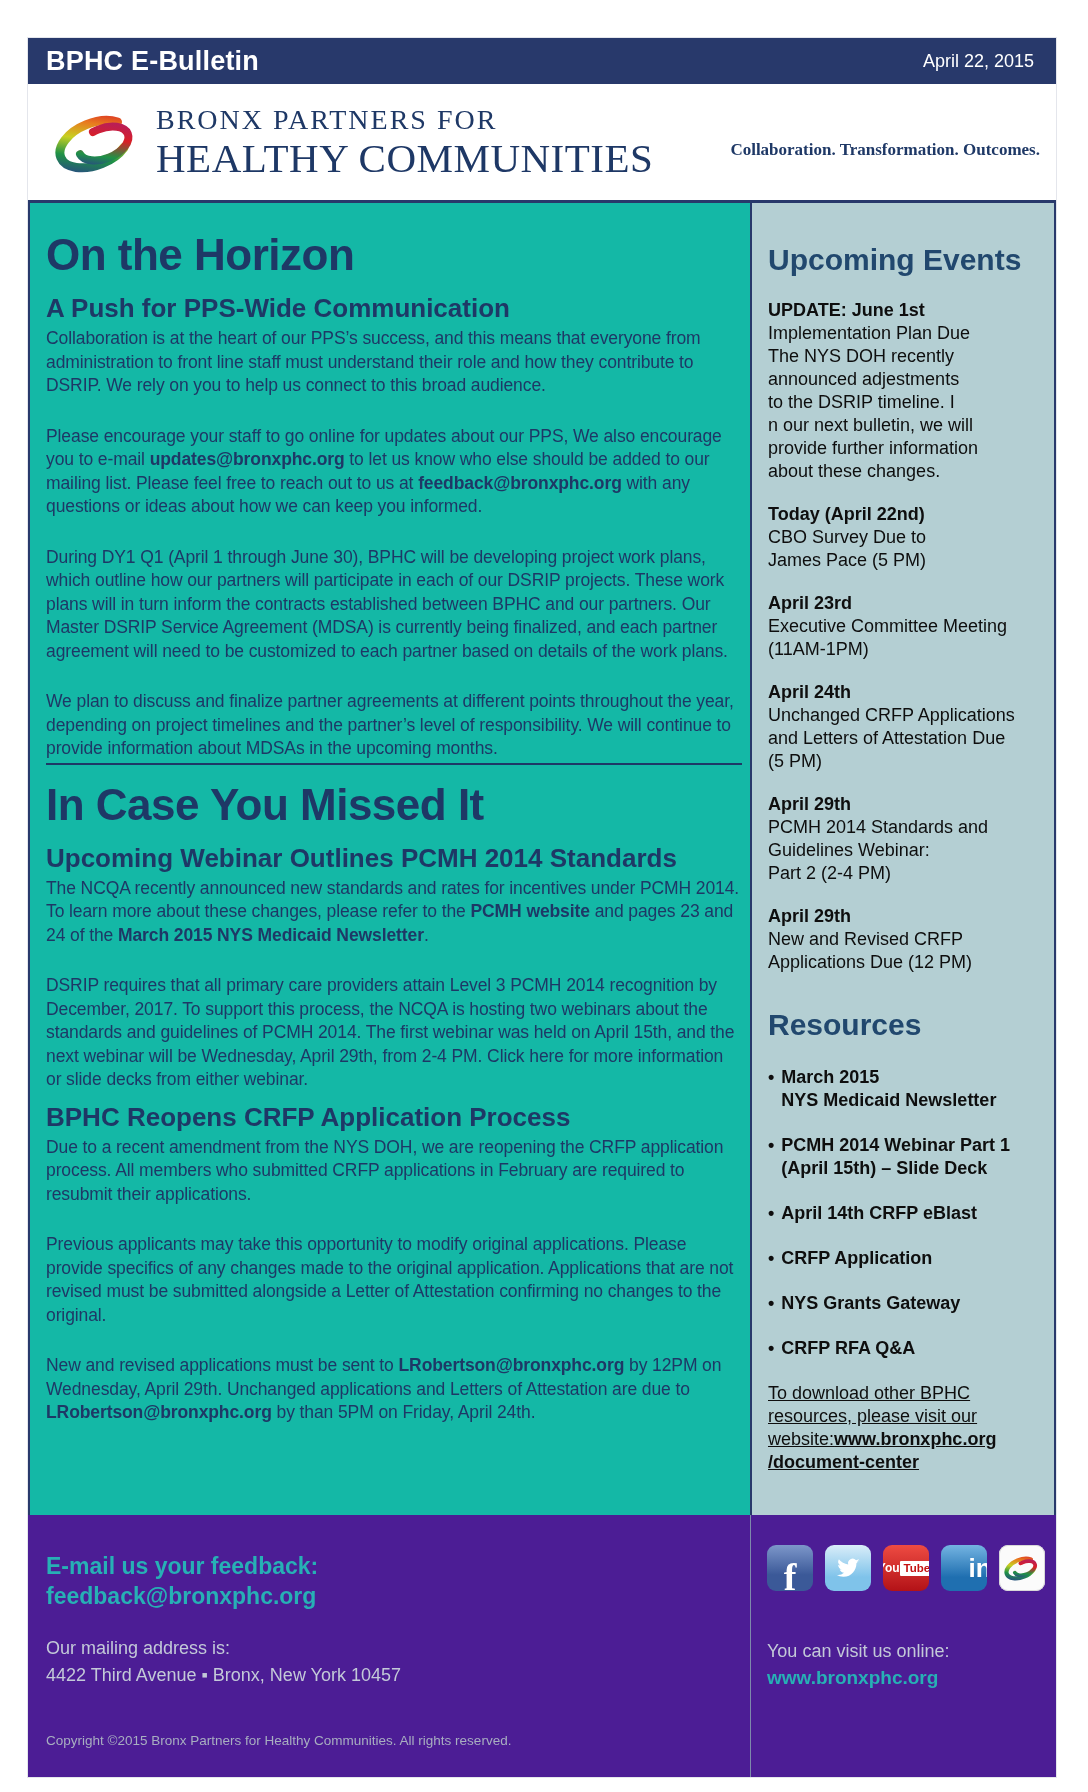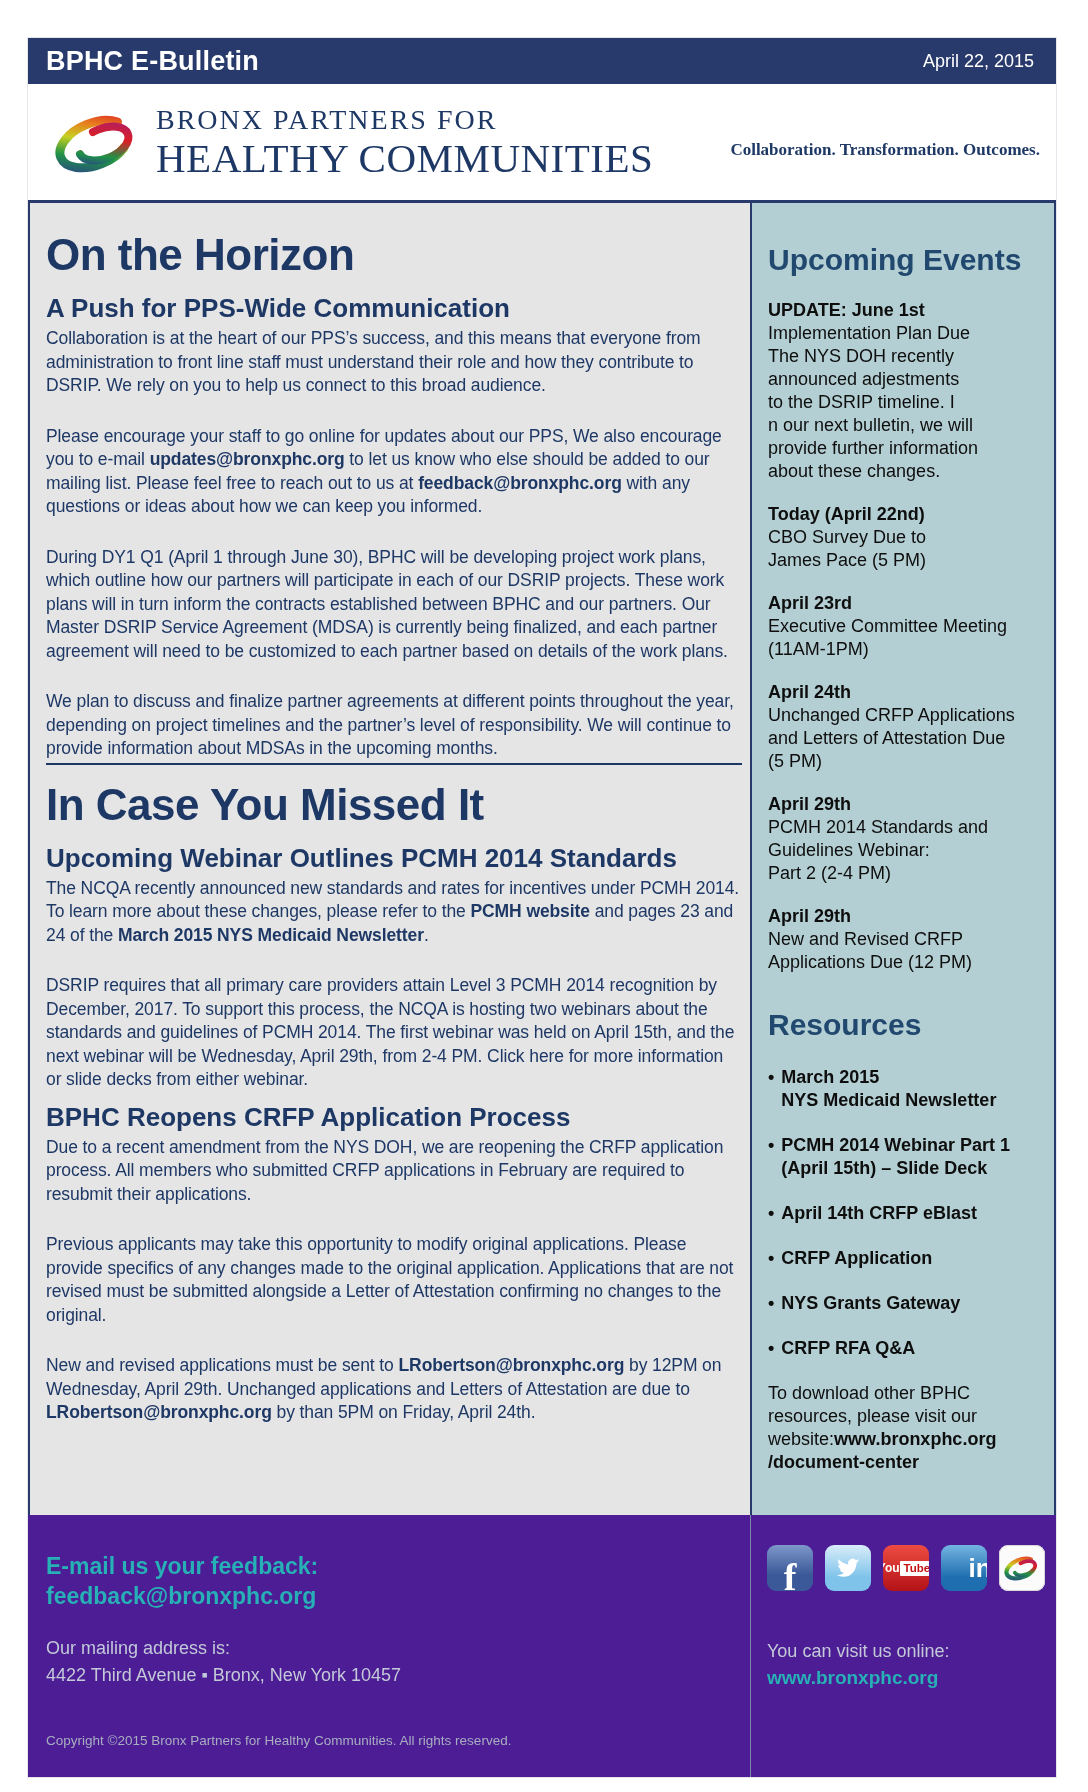--- a/index.html
+++ b/index.html
@@ -16,40 +16,40 @@
   
   .brandband { height:116px; background:#fff; position:relative; }
   .logo { position:absolute; left:26px; top:26px; }
   .brandname { position:absolute; left:128px; top:20px; font-family:"Liberation Serif", serif; color:#1e3866; }
   .brand1 { font-size:28px; letter-spacing:2px; line-height:32px; }
   .brand2 { font-size:41px; letter-spacing:.5px; line-height:44px; }
   .tagline { position:absolute; right:16px; top:56px; font-family:"Liberation Serif", serif; font-weight:bold; font-size:17px; color:#1e3866; }
 
   
   .content { display:flex; border-top:3px solid #28396b; height:1315px; overflow:hidden; }
-  .maincol { width:722px; background:#e5e5e5; border-left:2px solid #28396b; padding:28px 8px 0 16px; }
+  .maincol { width:722px; background:#14b8a6; border-left:2px solid #28396b; padding:28px 8px 0 16px; }
   .sidebar { width:306px; background:#b4cfd3; border-left:2px solid #28396b; border-right:2px solid #28396b; padding:40px 8px 0 16px; color:#0e0e0e; }
 
   h1.sec { font-size:44px; line-height:48px; font-weight:bold; color:#1e3866; margin:0 0 14px 0; letter-spacing:-.5px; }
   h2.art { font-size:26px; line-height:30px; font-weight:bold; color:#1e3866; margin:10px 0 4px 0; white-space:pre-line; }
   p.body { font-size:17.5px; line-height:23.5px; letter-spacing:-0.1px; color:#1e3866; }
   p.body + p.body { margin-top:27px; }
   p.body .b { font-weight:bold; }
   hr.sep { border:none; border-top:2px solid #1e3866; margin:2px 0 0 0; }
   hr.sep + h1.sec { margin-top:16px; }
 
   
   .side-title { font-size:30px; line-height:34px; font-weight:bold; color:#21486e; margin-bottom:22px; }
   .side-title.res { margin-top:34px; margin-bottom:24px; }
   .event { font-size:18px; line-height:23px; margin-bottom:20px; }
   .event-title { font-weight:bold; }
   .event-body { white-space:pre-line; }
   .res-list { list-style:none; }
   .res-item { display:flex; gap:7px; font-size:18px; font-weight:bold; line-height:23px; margin-bottom:22px; white-space:pre-line; cursor:pointer; }
-  .side-note { font-size:18px; line-height:23px; white-space:pre-line; margin-top:20px; }
+  .side-note { font-size:18px; line-height:23px; white-space:pre-line; margin-top:20px;text-decoration:underline; }
   .side-note .b { font-weight:bold; }
 
   
   .footerbar { display:flex; background:#4c1d95; height:262px; }
   .f-left { width:722px; padding:36px 20px 0 18px; }
   .f-right { width:306px; border-left:1px solid #7d89ab; padding:30px 10px 0 16px; }
   .f-feedback { color:#27b0b5; font-weight:bold; font-size:23px; line-height:30px; }
   .f-addr-label { color:#c3c9d8; font-size:18px; line-height:27px; margin-top:24px; }
   .f-addr { color:#c3c9d8; font-size:18px; line-height:27px; }
   .f-copy { color:#a8aec0; font-size:13.5px; margin-top:44px; }

